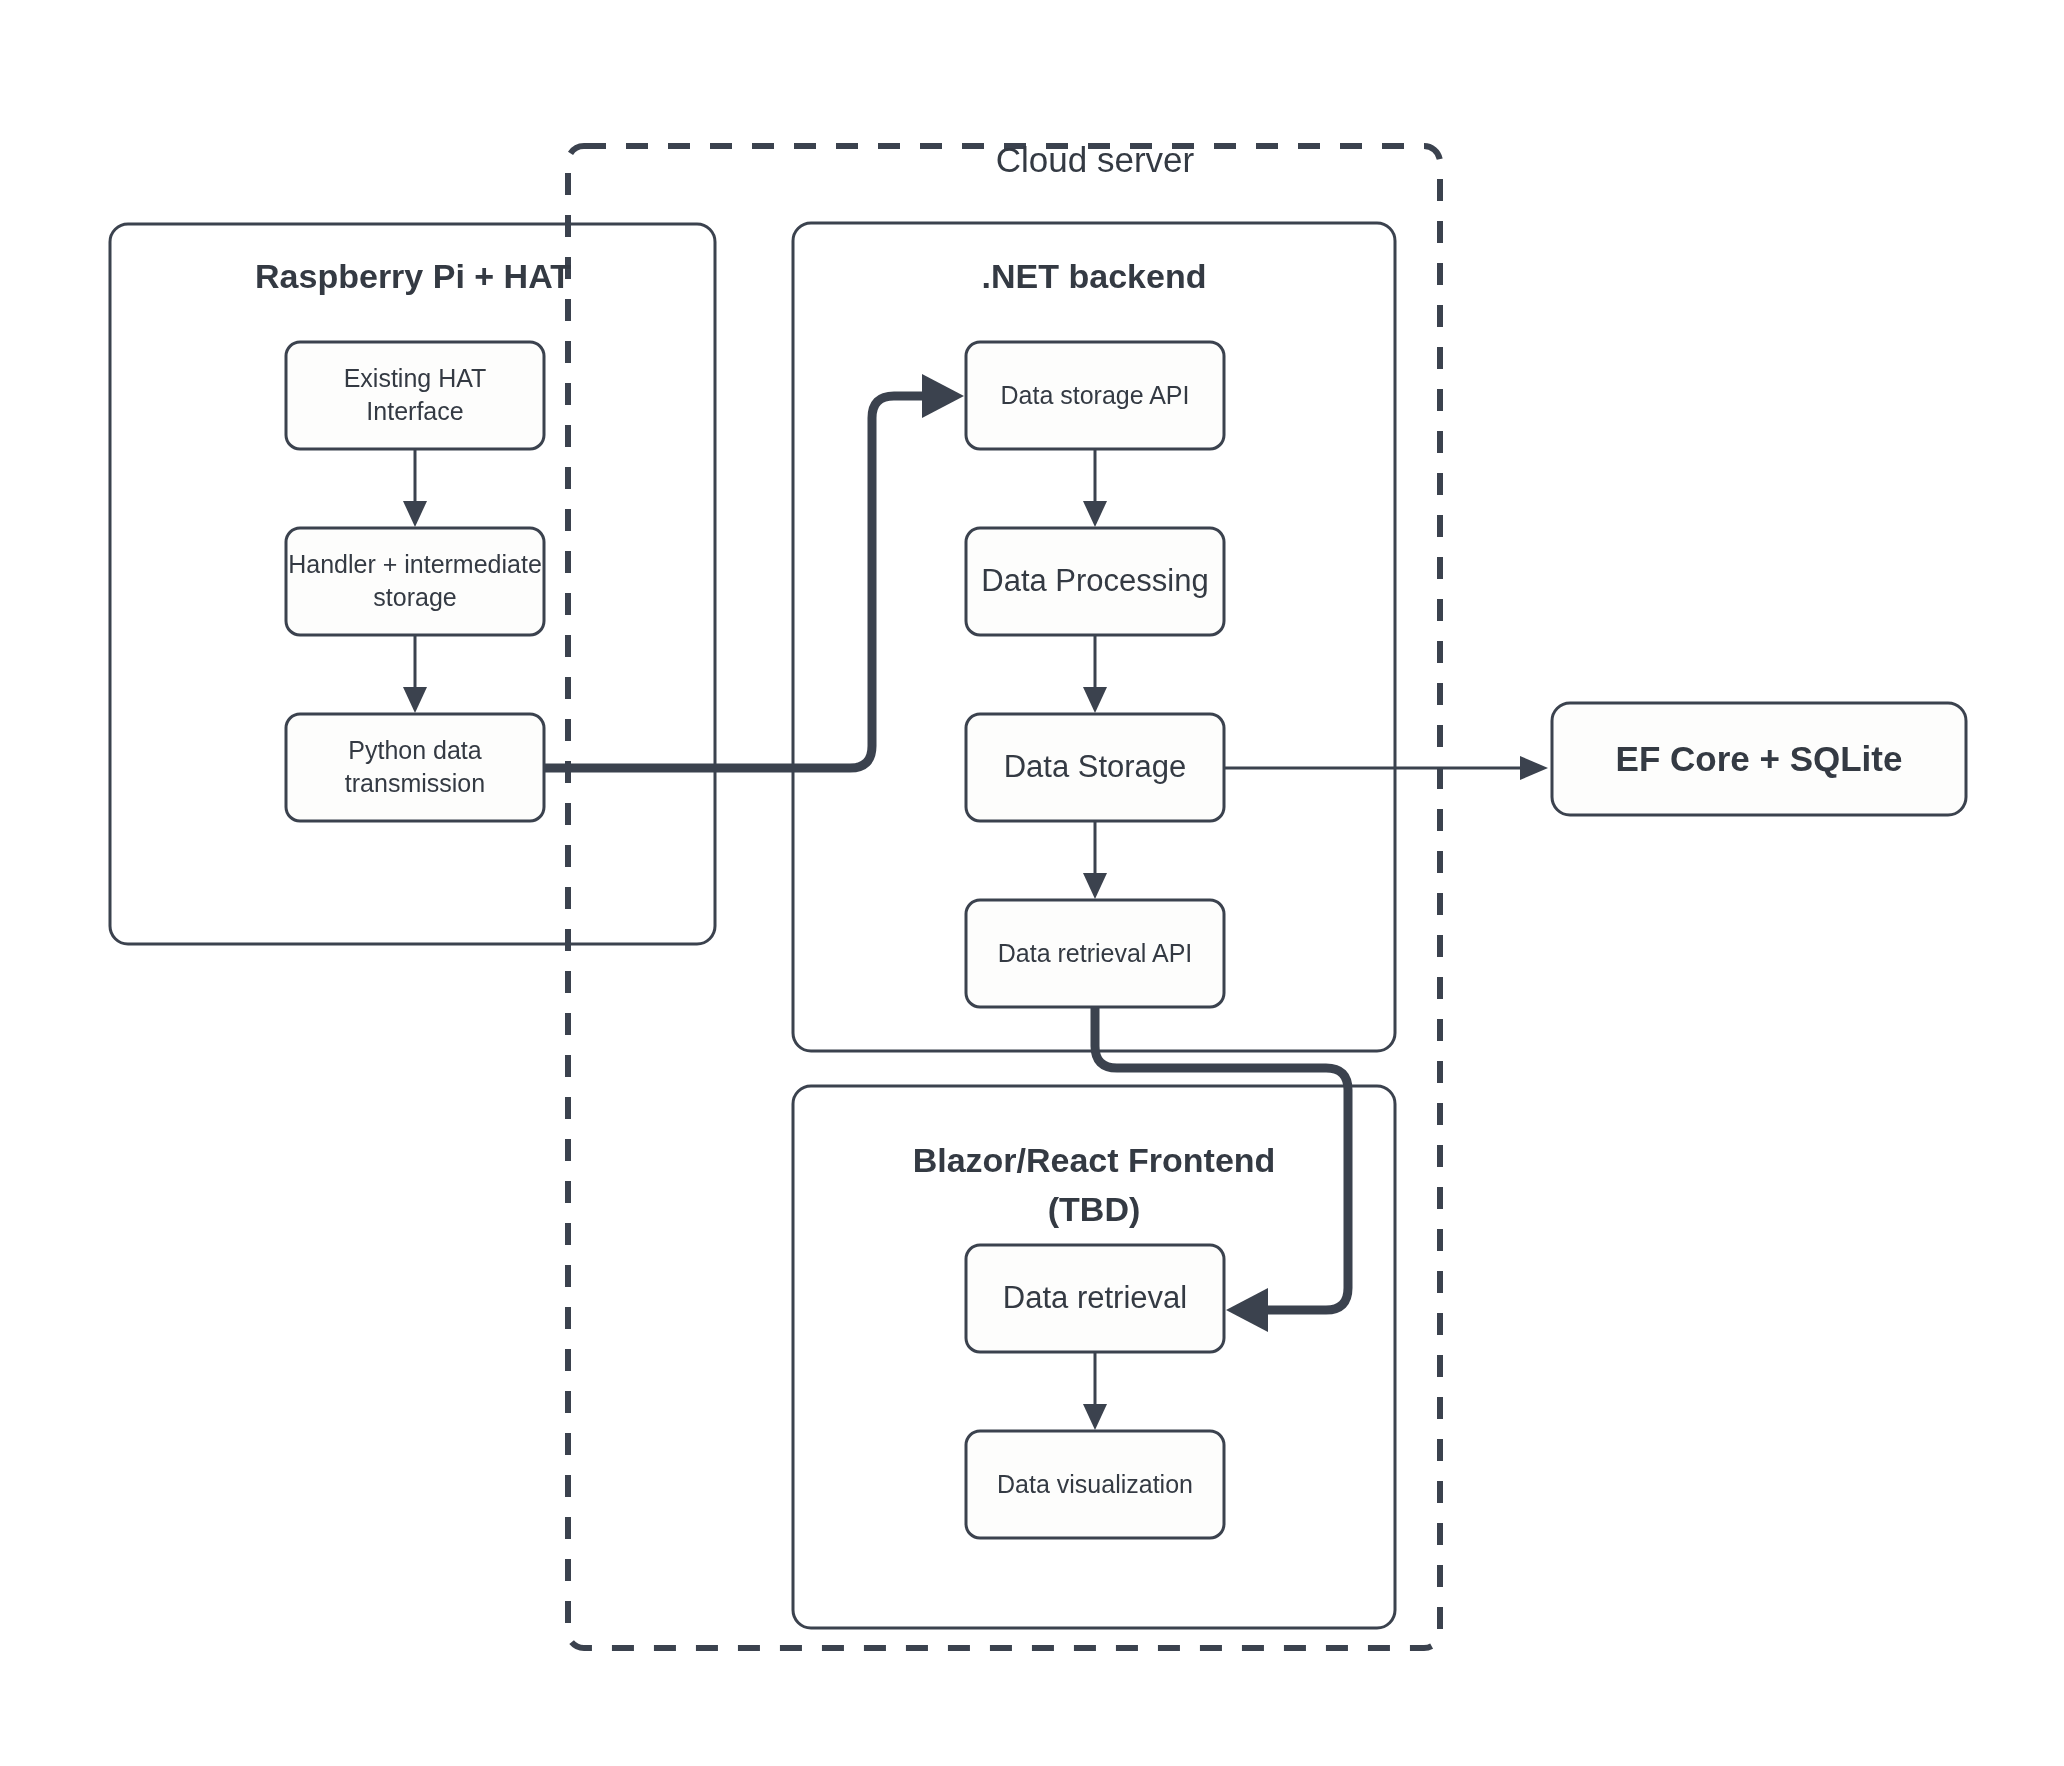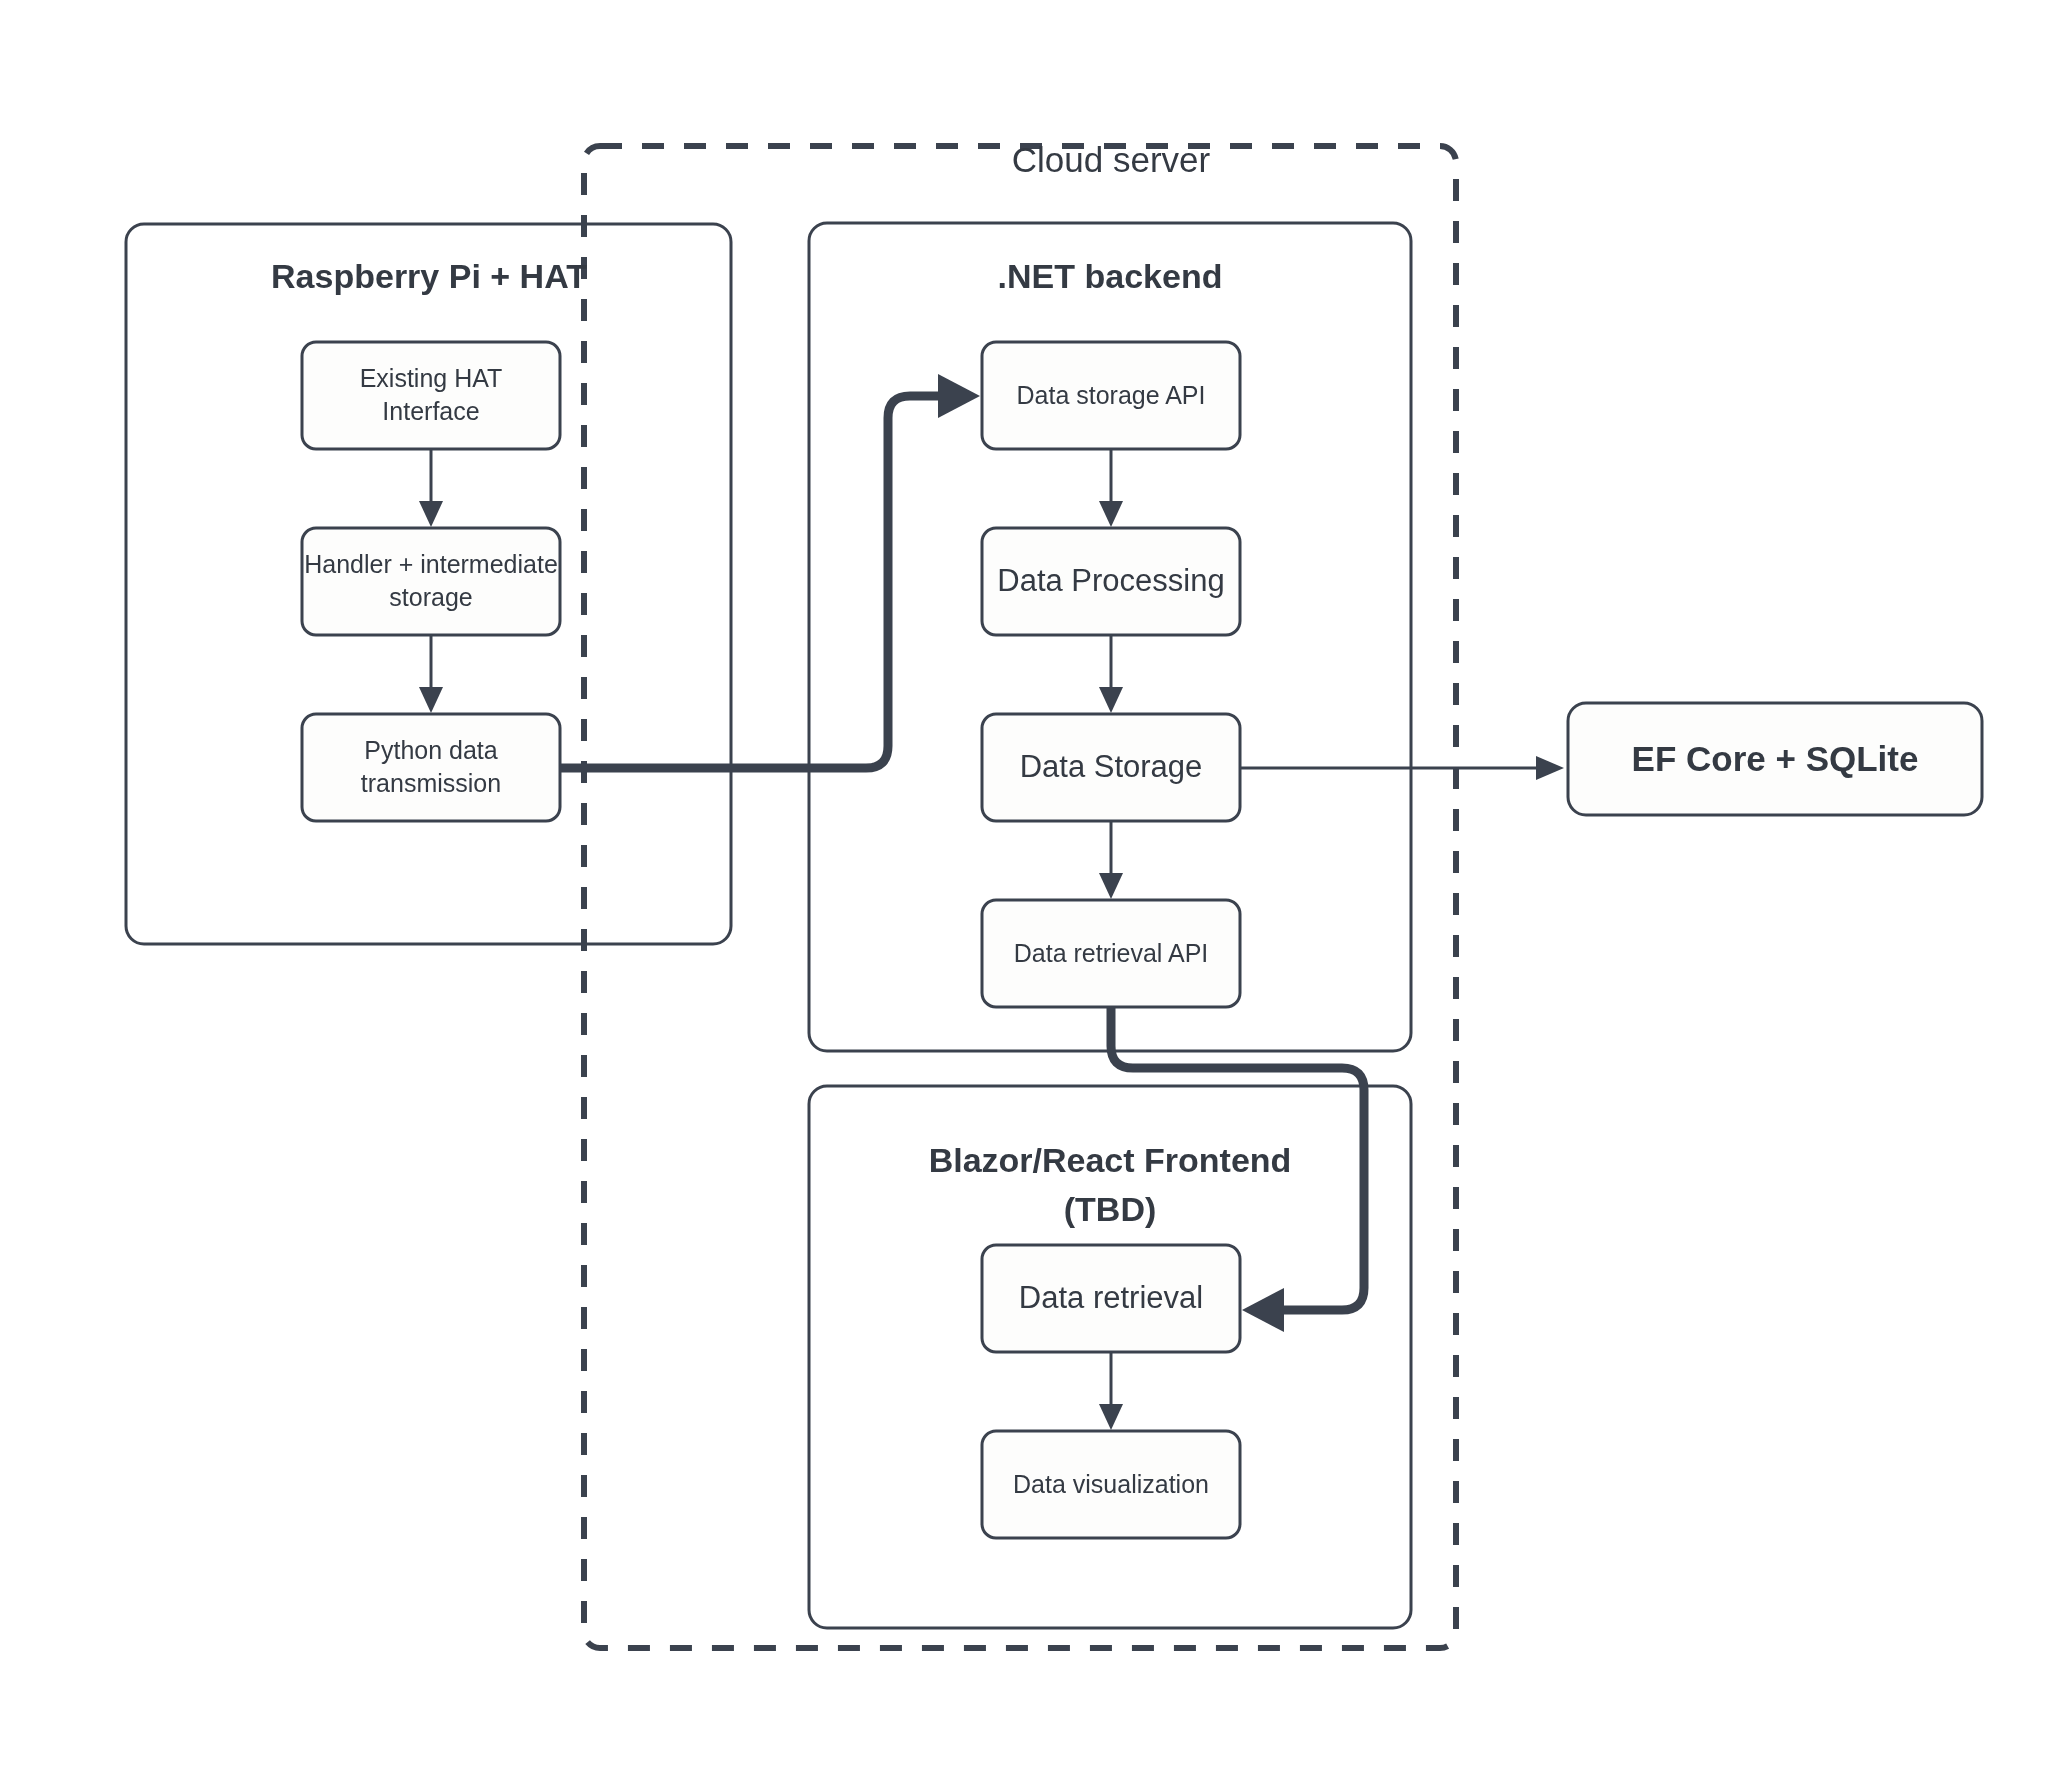--- a/index.html
+++ b/index.html
@@ -10,21 +10,20 @@
   body {
     width: 2064px;
     height: 1766px;
     font-family: "Liberation Sans", sans-serif;
     overflow: hidden;
   }
   #diagram-root {
     position: relative;
     width: 1752px;
     height: 1766px;
-    padding-left: 16px;
   }
   svg#diagram {
     display: block;
     width: 2064px;
     height: 1766px;
   }
   .node-rect {
     fill: #fdfdfc;
     stroke: #3b424e;
     stroke-width: 3;

